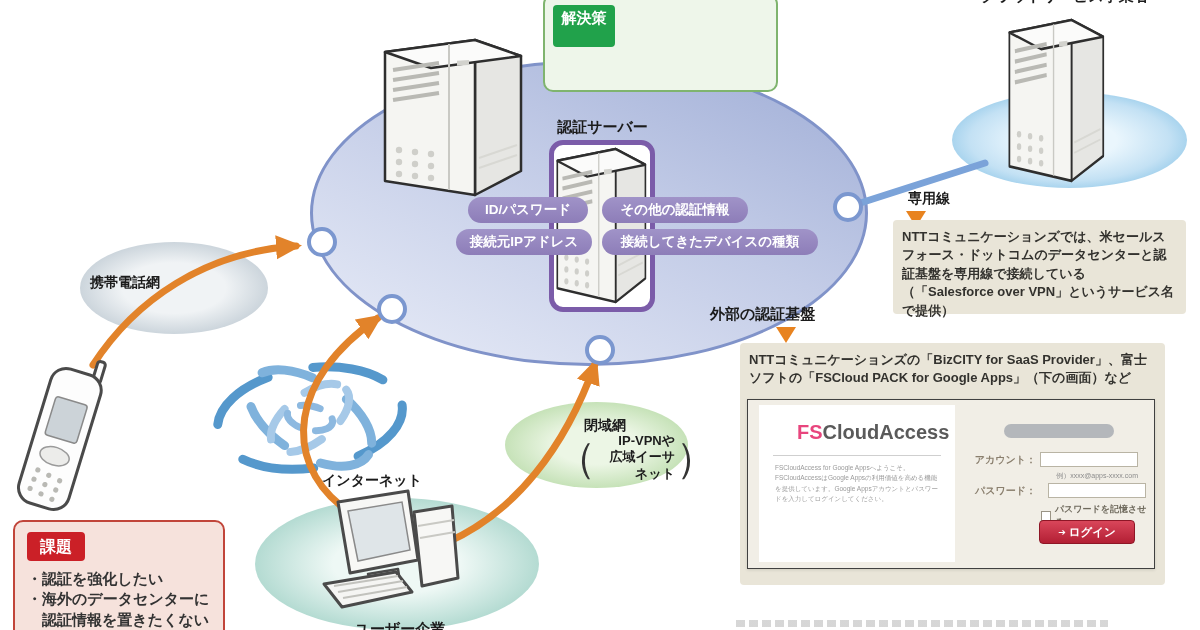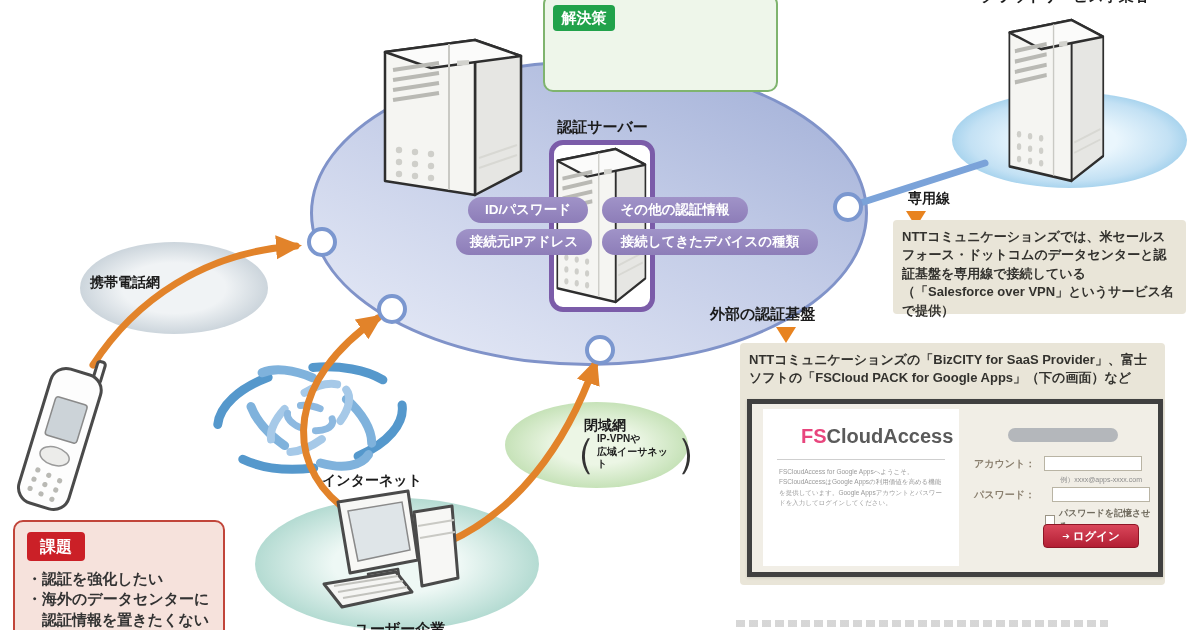--- a/index.html
+++ b/index.html
@@ -29,53 +29,53 @@
 
   
   .auth-frame{left:549px;top:140px;width:106px;height:172px;background:#fff;
     border:5px solid #7b5ca9;border-radius:14px;box-sizing:border-box;
     display:flex;align-items:center;justify-content:center;}
 
   
   .solution-box{left:543px;top:-6px;width:235px;height:98px;background:#eef6ea;
     border:2.5px solid #7fb46e;border-radius:10px;box-sizing:border-box;padding:7px 8px 4px 8px;}
   .tag{display:inline-block;color:#fff;font-weight:bold;text-align:center;border-radius:4px;}
-  .tag-green{background:#21a24b;width:62px;height:26px;line-height:26px;font-size:15px;float:left;margin:2px 6px 2px 0;}
+  .tag-green{background:#21a24b;width:62px;height:42px;line-height:26px;font-size:15px;float:left;margin:2px 6px 2px 0;}
   .sol-text{font-size:14.5px;font-weight:bold;color:#222;line-height:1.3;}
   .issue-box{left:13px;top:520px;width:212px;height:130px;background:#f6e2dc;
     border:2.5px solid #c1453a;border-radius:10px;box-sizing:border-box;padding:10px 8px 0 12px;}
   .tag-red{background:#cb2027;width:58px;height:29px;line-height:29px;font-size:16px;display:block;margin-bottom:8px;}
   .issue-item{font-size:15px;font-weight:bold;color:#333;line-height:1.35;
     text-indent:-1em;padding-left:1em;}
 
   
   .note{background:#e9e5d8;border-radius:4px;box-sizing:border-box;
     font-size:13px;font-weight:bold;color:#33322e;line-height:1.42;padding:8px 9px;}
 
   
   .tri-down{width:0;height:0;border-left:10px solid transparent;border-right:10px solid transparent;
     border-top:16px solid #e8831f;}
 
   
   .closed-text{left:556px;top:417px;width:160px;color:#1d1d1d;}
   .closed-title{font-size:14px;font-weight:bold;margin-left:28px;}
   .paren-row{display:flex;align-items:center;margin-top:-2px;}
   .big-paren{font-size:40px;font-weight:normal;color:#333;line-height:0.9;transform:scaleY(1.05);}
-  .paren-lines{font-size:10px;font-weight:bold;line-height:1.25;padding:0 1px;}
+  .paren-lines{font-size:13px;font-weight:bold;line-height:1.25;padding:0 1px;text-align:right;}
 
   
   .shot{left:747px;top:399px;width:406px;height:168px;background:#f1eee6;
-    border:5px solid #404040;box-shadow:0 1px 3px rgba(0,0,0,.12);}
+    border:1px solid #404040;box-shadow:0 1px 3px rgba(0,0,0,.12);}
   .shot-left{left:11px;top:5px;width:196px;height:157px;background:#ffffff;}
   .logo{left:38px;top:16px;font-size:20px;font-weight:bold;letter-spacing:0;}
   .logo .fs{color:#e8457d;}
   .logo .rest{color:#5a5a5a;font-weight:bold;}
   .logo-rule{left:14px;top:50px;width:168px;height:1px;background:#cfcfcf;}
   .shot-desc{left:16px;top:58px;width:168px;font-size:6.5px;color:#9a9a9a;line-height:1.6;}
-  .fld-label{font-size:10px;font-weight:bold;color:#8a7f6e;text-align:left;width:66px;}
+  .fld-label{font-size:10px;font-weight:bold;color:#8a7f6e;text-align:right;width:66px;}
   .fld-input{background:#fff;border:1px solid #b9b4a4;height:15px;width:98px;box-sizing:border-box;}
   .fld-hint{font-size:7px;color:#8c8c8c;text-align:right;width:98px;}
   .chk{width:10px;height:10px;background:#fff;border:1px solid #9a9485;box-sizing:border-box;}
   .chk-label{font-size:9px;color:#6f6a5d;font-weight:bold;}
   .login-btn{left:291px;top:120px;width:94px;height:22px;border-radius:4px;
     background:linear-gradient(180deg,#d9465a 0%,#b31f34 100%);border:1px solid #8e1626;
     color:#fff;font-size:11.5px;font-weight:bold;display:flex;align-items:center;justify-content:center;gap:3px;}
   .gray-pill{left:256px;top:24px;width:110px;height:14px;border-radius:7px;background:#b4b7bb;}
 
   .cut-caption{left:736px;top:620px;width:372px;height:7px;opacity:.35;

